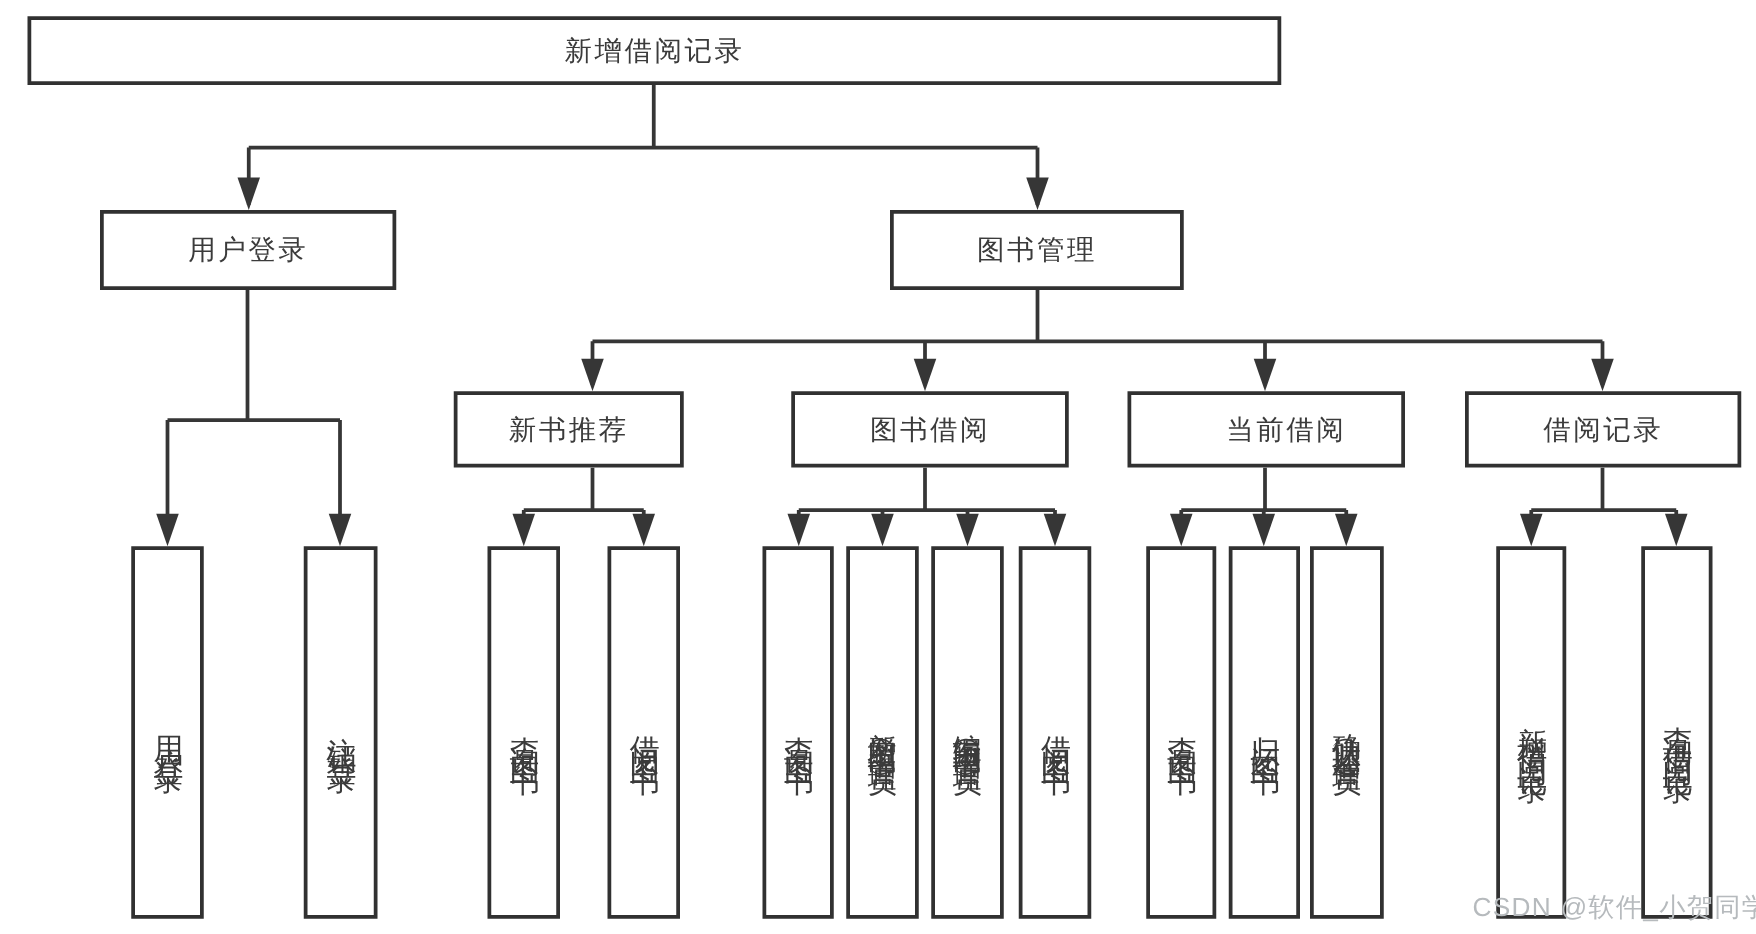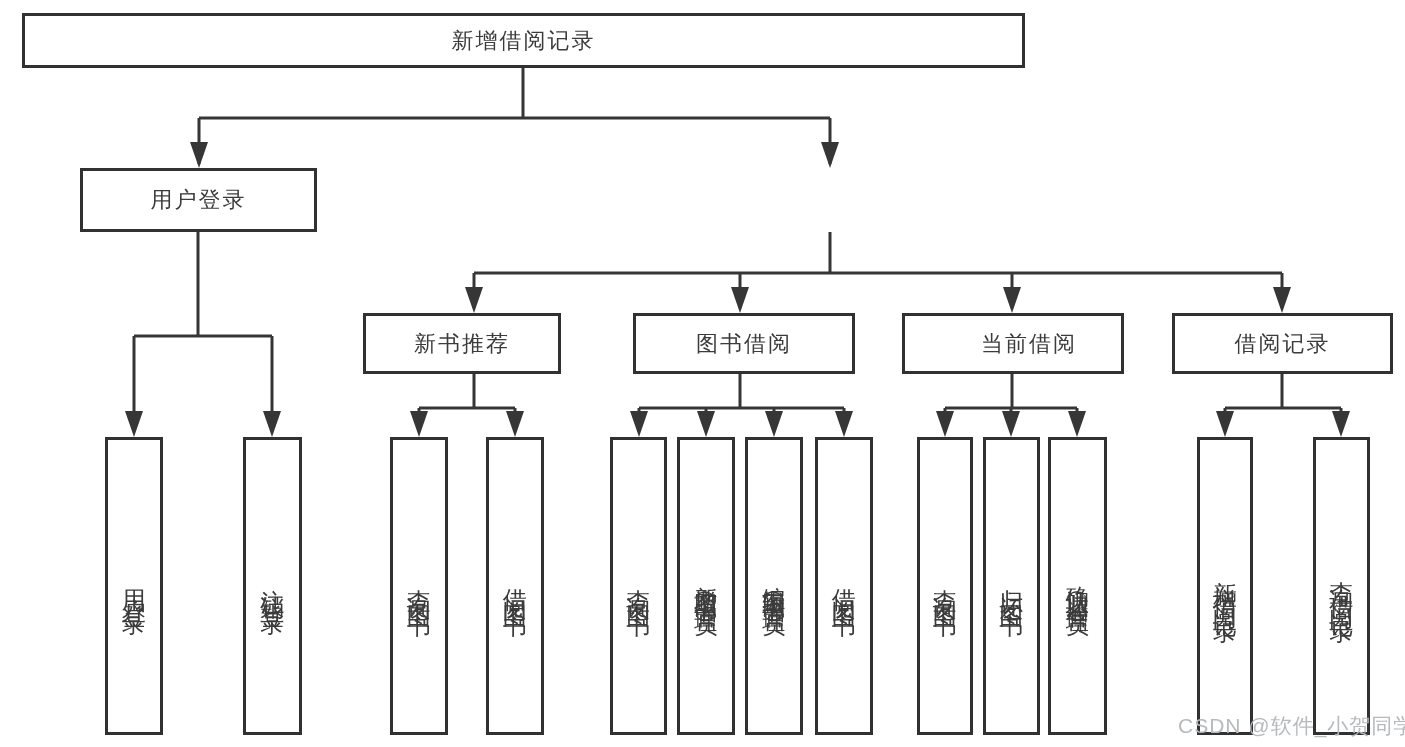--- a/index.html
+++ b/index.html
@@ -30,21 +30,21 @@
   .hlabel {
     font-size: 22px;
     letter-spacing: 2px;
     white-space: nowrap;
   }
   .root  { left: 22px;  top: 13px;  width: 1003px; height: 55px; }
   .lvl2  { top: 168px;  height: 64px; }
   .b-userlogin { left: 80px;  width: 237px; }
   .b-bookmgmt  { left: 712px; width: 235px; }
   .lvl3  { top: 313px;  height: 61px; }
-  .b-newrec  { left: 363px;  width: 198px; }
+  .b-newrec  { left: 363px;  width: 184px; }
   .b-borrow  { left: 633px;  width: 222px; }
   .b-current { left: 902px;  width: 222px; padding-left: 32px; }
   .b-record  { left: 1172px; width: 221px; }
   .leaf { top: 437px; height: 298px; }
   .vtext {
     writing-mode: vertical-rl;
     text-orientation: mixed;
     font-size: 24px;
     line-height: 1.15;
     letter-spacing: 8px;
@@ -111,20 +111,23 @@
       </g>
   </svg>
 
   <div class="box root">
     <span class="hlabel">新增借阅记录</span>
   </div>
 
   <div class="box lvl2 b-userlogin">
     <span class="hlabel">用户登录</span>
   </div>
+  <div class="box lvl2 b-bookmgmt">
+    <span class="hlabel">图书管理</span>
+  </div>
 
   <div class="box lvl3 b-newrec">
     <span class="hlabel">新书推荐</span>
   </div>
   <div class="box lvl3 b-borrow">
     <span class="hlabel">图书借阅</span>
   </div>
   <div class="box lvl3 b-current">
     <span class="hlabel">当前借阅</span>
   </div>

